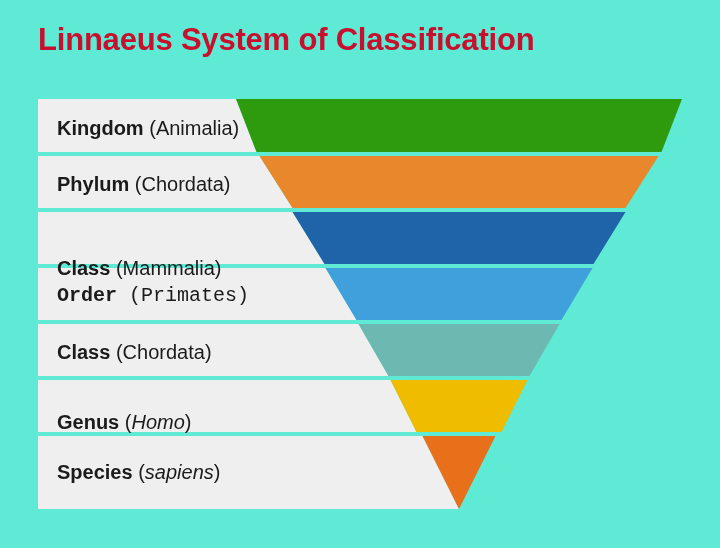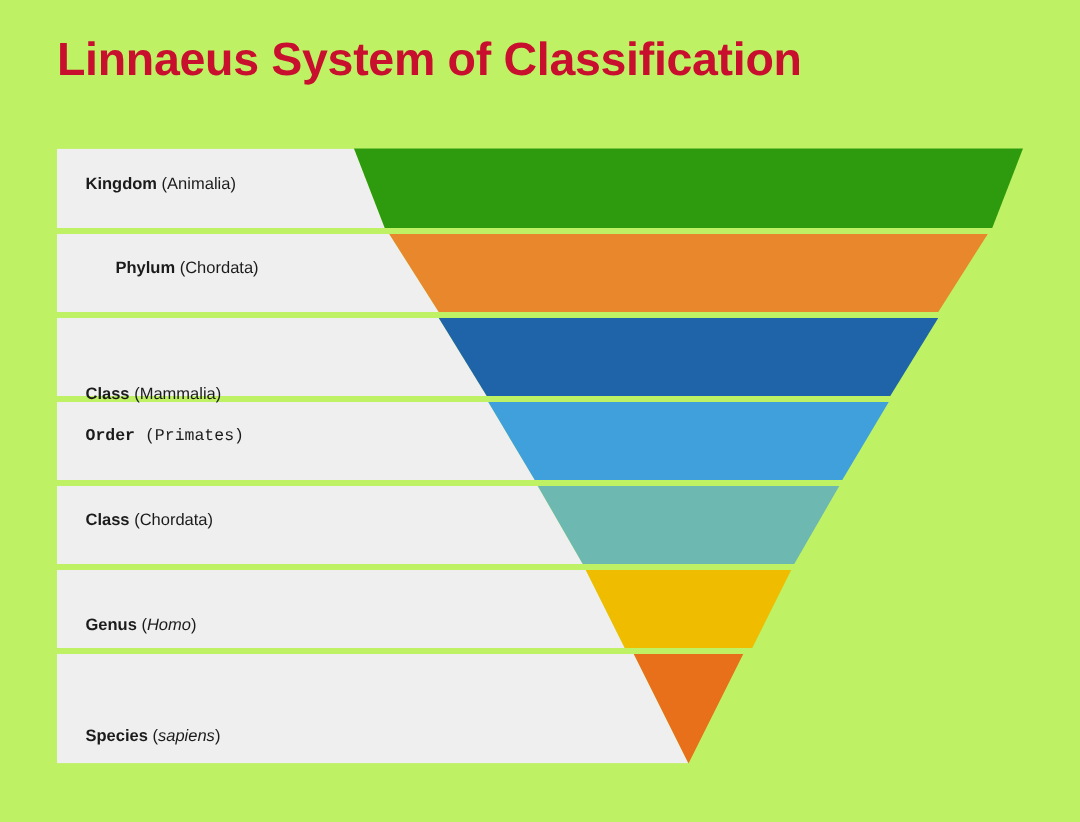--- a/index.html
+++ b/index.html
@@ -11,21 +11,21 @@
     height: 548px;
     background: #ffffff;
     font-family: "Liberation Sans", sans-serif;
     overflow: hidden;
   }
 
   #page {
     position: relative;
     width: 720px;
     height: 548px;
-    background: #bef264;
+    background: #5eead4;
   }
 
   #title {
     position: absolute;
     left: 38px;
     top: 22px;
     font-size: 31px;
     font-weight: bold;
     color: #C8102E;
     letter-spacing: -0.2px;
@@ -45,21 +45,21 @@
     background: #EFEFEF;
     display: flex;
     align-items: center;
   }
 
   .label-text {
     position: absolute;
     left: 0;
     white-space: nowrap;
     color: #1B1B1B;
-    font-size: 11px;
+    font-size: 20px;
     line-height: 1;
   }
 
   .rank {
     font-weight: bold;
   }
 
   .taxon {
     font-weight: normal;
   }
@@ -93,22 +93,22 @@
         <polygon points="259.5,156 658.5,156 625.5,208 292.5,208" fill="#E8872B"></polygon>
         <polygon points="292.5,212 625.5,212 593.5,264 324.5,264" fill="#1F63A8"></polygon>
         <polygon points="325.5,268 592.5,268 561.5,320 356.5,320" fill="#3FA0DB"></polygon>
         <polygon points="358.5,324 559.5,324 529.5,376 388.5,376" fill="#6DB8B0"></polygon>
         <polygon points="390.5,380 527.5,380 501.5,432 416.5,432" fill="#F0BC00"></polygon>
         <polygon points="422.5,436 495.5,436 459,509 459,509" fill="#E8701A"></polygon>
       </svg>
 
     <div id="labels">
         <div class="label-text" style="left: 57px; top: 117.5px;"><span class="rank">Kingdom</span> <span class="taxon">(</span><span class="taxon">Animalia</span><span class="taxon">)</span></div>
-        <div class="label-text" style="left: 57px; top: 174px; margin-left: 20px;"><span class="rank">Phylum</span> <span class="taxon">(</span><span class="taxon">Chordata</span><span class="taxon">)</span></div>
+        <div class="label-text" style="left: 57px; top: 174px;"><span class="rank">Phylum</span> <span class="taxon">(</span><span class="taxon">Chordata</span><span class="taxon">)</span></div>
         <div class="label-text" style="left: 57px; top: 230px; margin-top: 28px;"><span class="rank">Class</span> <span class="taxon">(</span><span class="taxon">Mammalia</span><span class="taxon">)</span></div>
         <div class="label-text" style="left: 57px; top: 286px; font-family: Liberation Mono, monospace;"><span class="rank">Order</span> <span class="taxon">(</span><span class="taxon">Primates</span><span class="taxon">)</span></div>
         <div class="label-text" style="left: 57px; top: 342px;"><span class="rank">Class</span> <span class="taxon">(</span><span class="taxon">Chordata</span><span class="taxon">)</span></div>
         <div class="label-text" style="left: 57px; top: 412px;"><span class="rank">Genus</span> <span class="taxon">(</span><span class="taxon-italic">Homo</span><span class="taxon">)</span></div>
-        <div class="label-text" style="left: 57px; top: 486px;"><span class="rank">Species</span> <span class="taxon">(</span><span class="taxon-italic">sapiens</span><span class="taxon">)</span></div>
+        <div class="label-text" style="left: 57px; top: 462px;"><span class="rank">Species</span> <span class="taxon">(</span><span class="taxon-italic">sapiens</span><span class="taxon">)</span></div>
       </div>
   </div>
 
 </div>
 
 </body></html>

